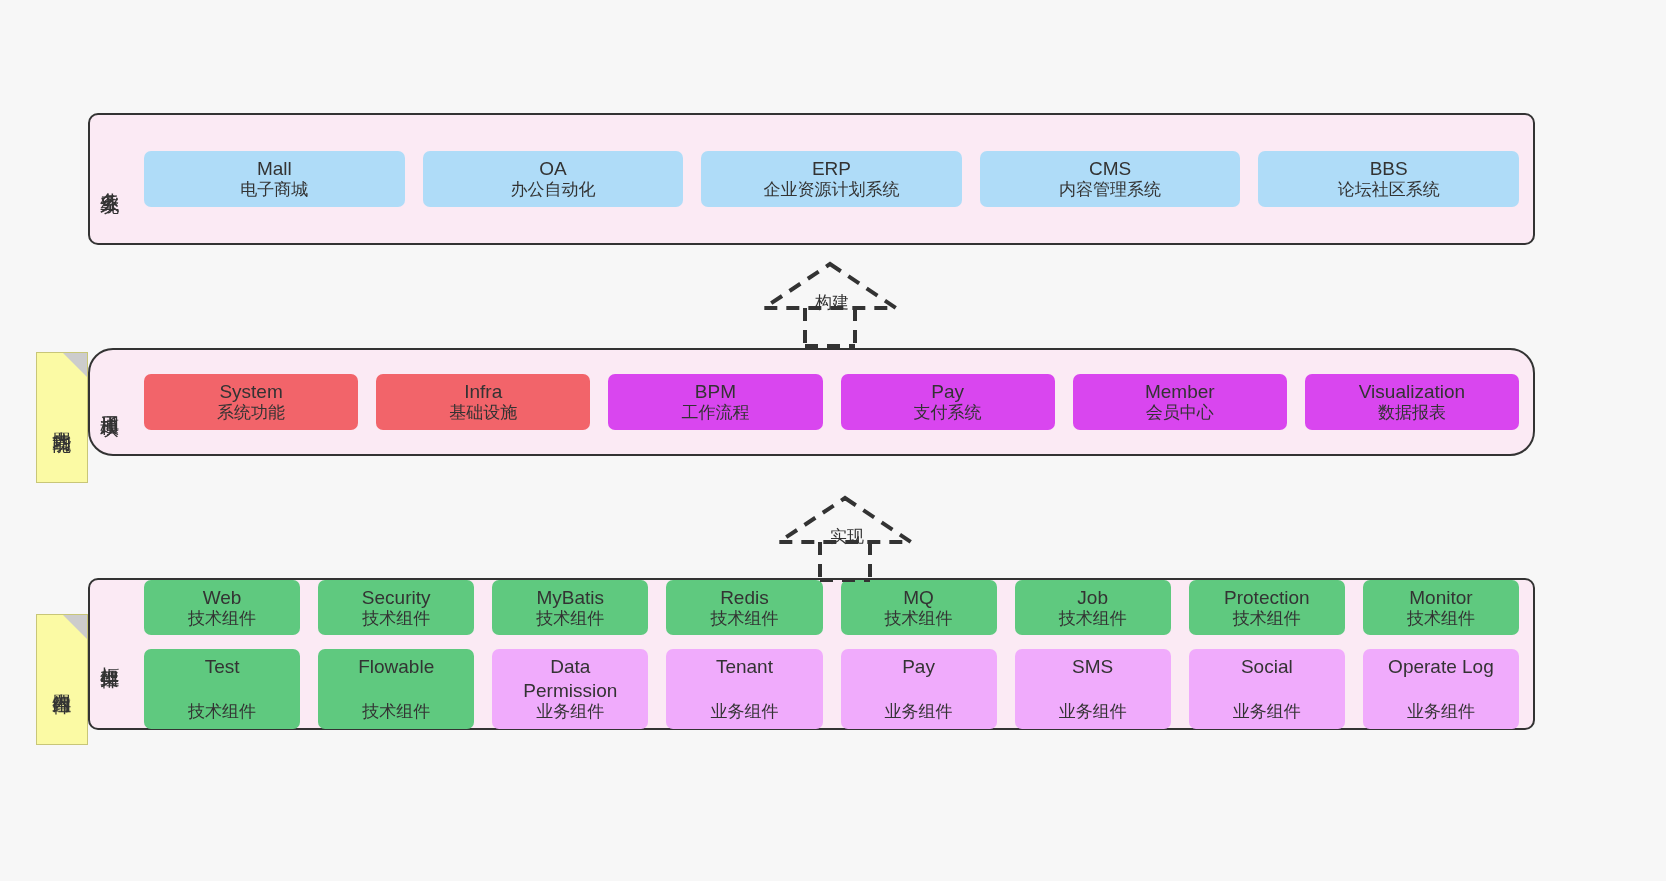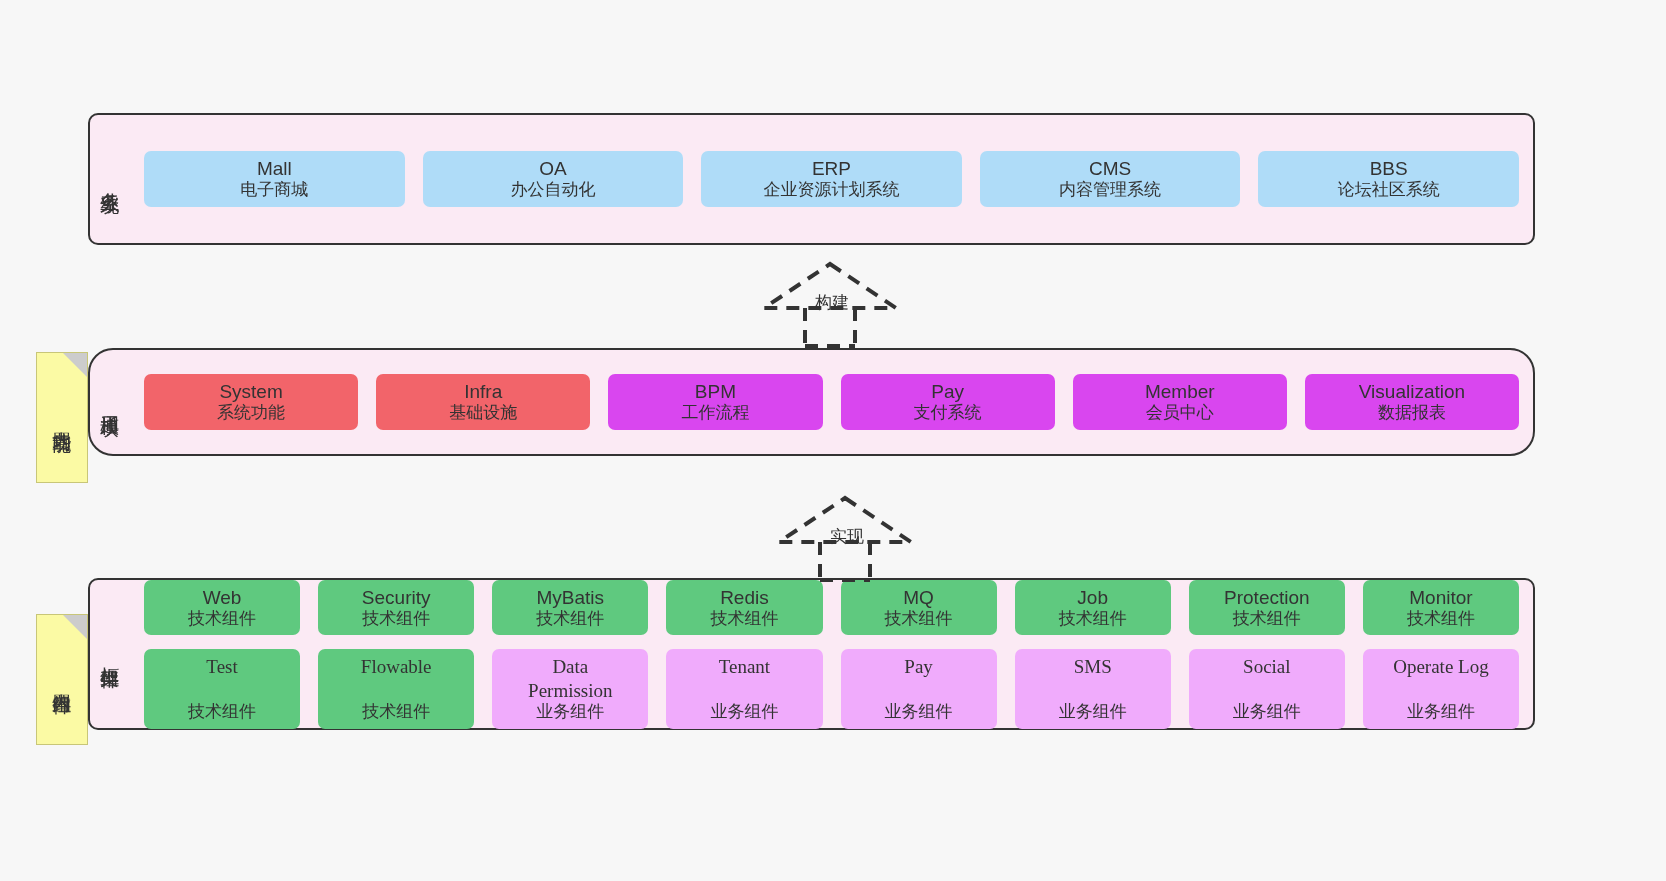--- a/index.html
+++ b/index.html
@@ -229,21 +229,21 @@
         <div class="card c-green">
           <span class="c-title">Protection</span>
           <span class="c-sub">技术组件</span>
         </div>
         <div class="card c-green">
           <span class="c-title">Monitor</span>
           <span class="c-sub">技术组件</span>
         </div>
       </div>
 
-      <div class="card-row" style="height:80px;font-family:Liberation Serif, serif;">
+      <div class="card-row" style="height:80px;">
         <div class="card c-green">
           <span class="c-title">Test</span>
           <span class="c-sub">技术组件</span>
         </div>
         <div class="card c-green">
           <span class="c-title">Flowable</span>
           <span class="c-sub">技术组件</span>
         </div>
         <div class="card c-lightgreen">
           <span class="c-title">Data Permission</span>

